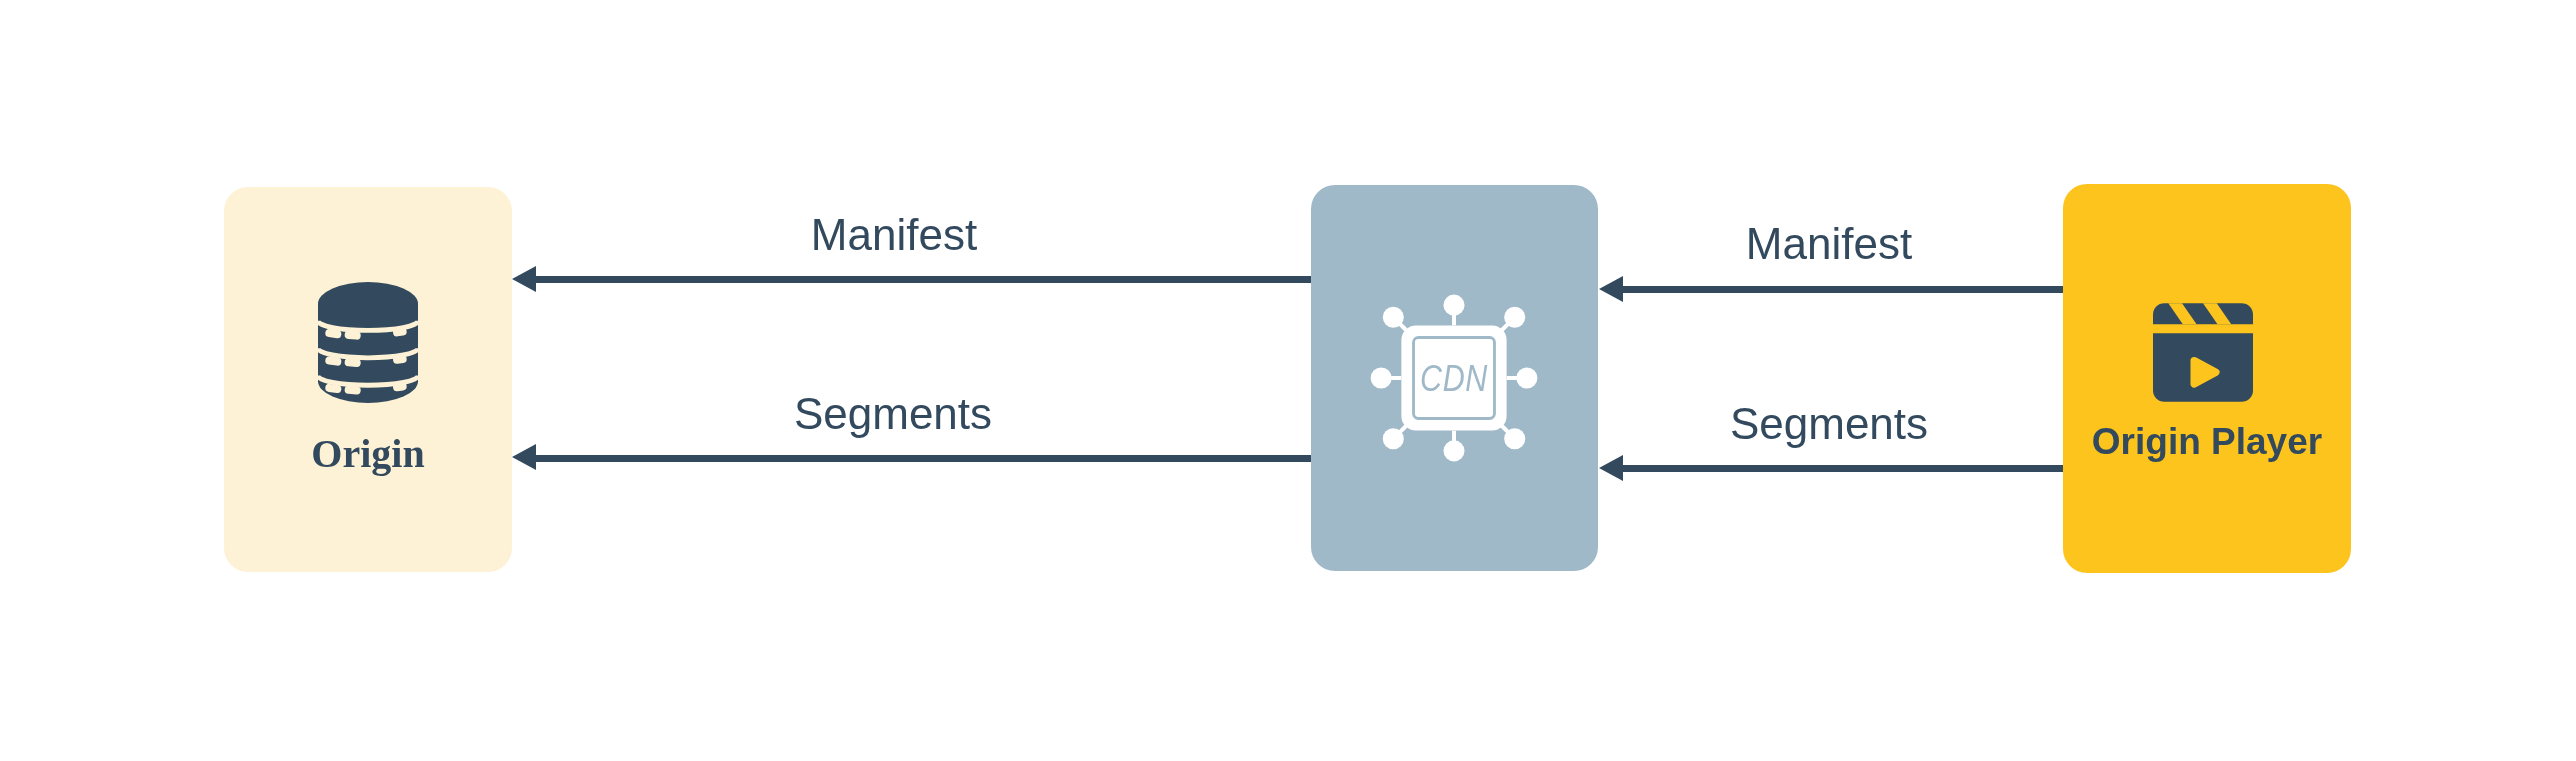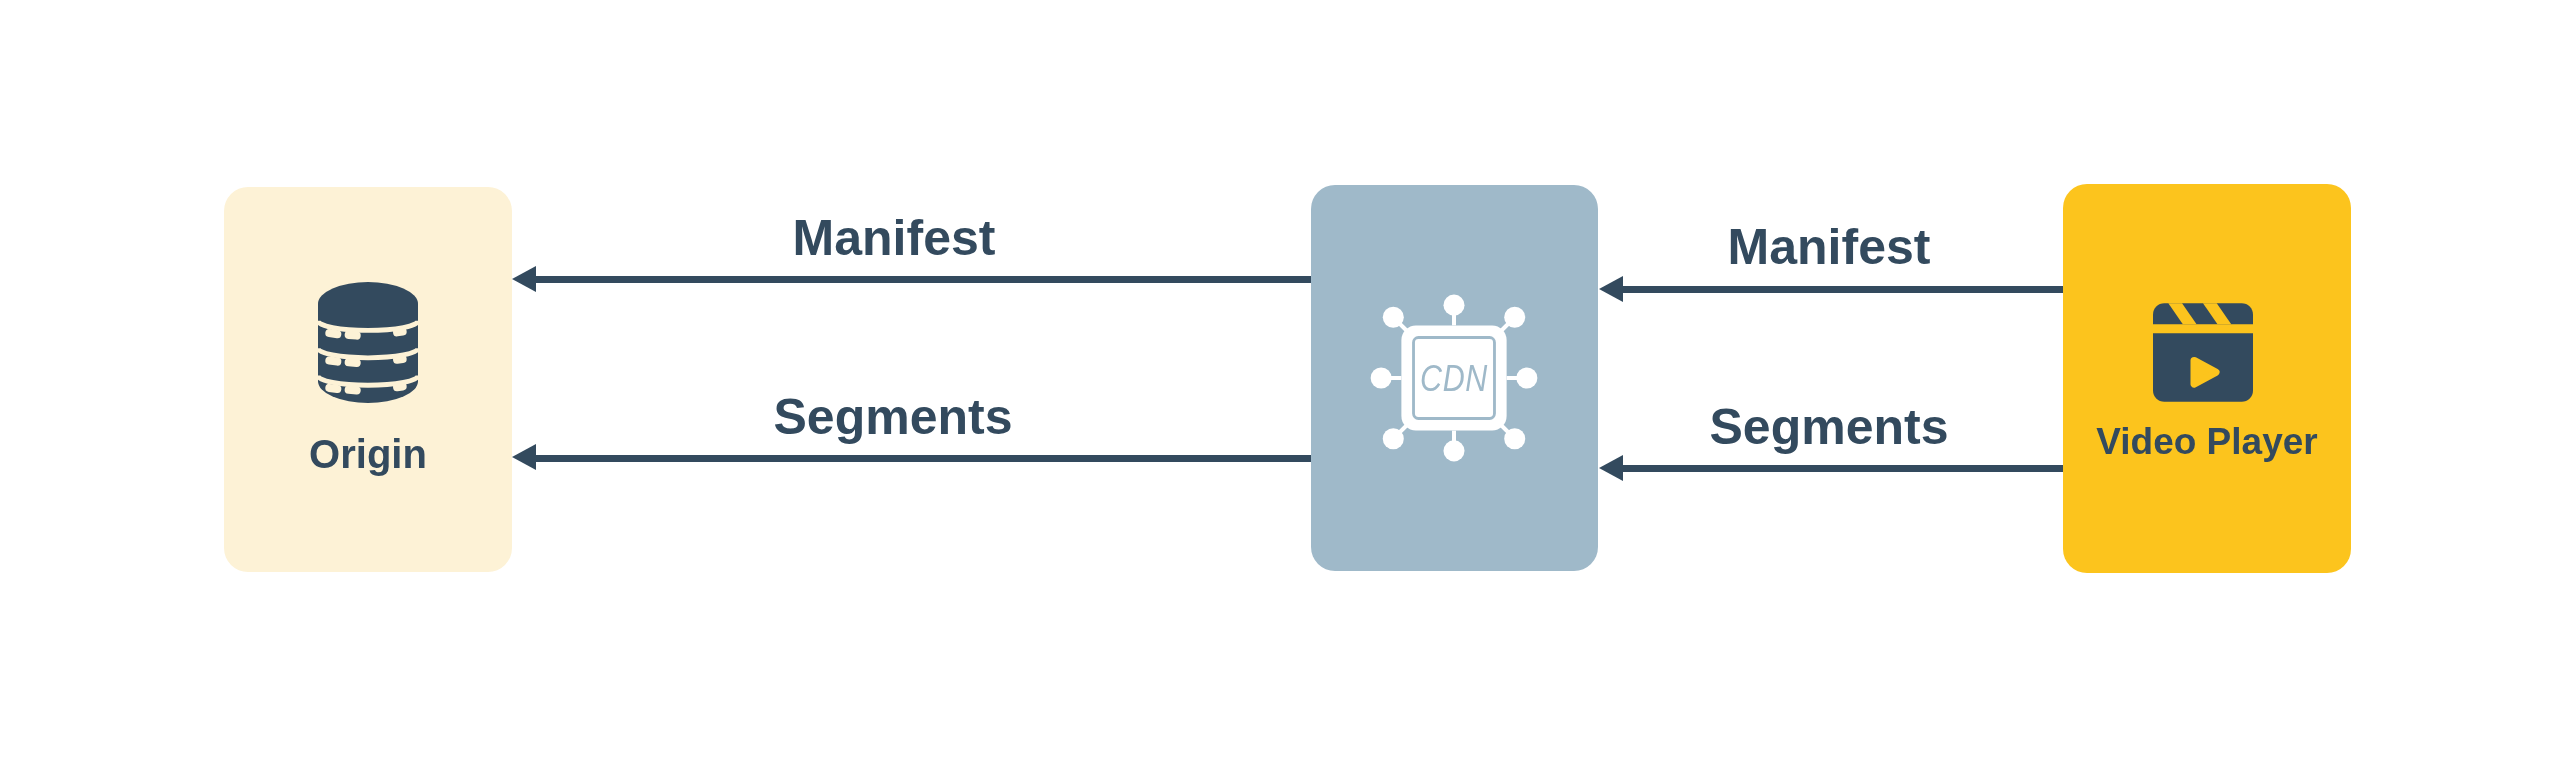--- a/index.html
+++ b/index.html
@@ -15,21 +15,21 @@
   body{
     background:var(--background);
     font-family:"Liberation Sans", sans-serif;
     position:relative;
     overflow:hidden;
   }
   .canvas{position:absolute;inset:0;}
 
   
   .node{position:absolute;border-radius:24px;}
-  .node-origin{left:224px;top:187px;width:288px;height:385px;background:var(--origin-fill);}
+  .node-origin{left:224px;top:187px;width:288px;height:385px;background:var(--origin-fill);font-family:Liberation Serif, serif;}
   .node-cdn{left:1311px;top:185px;width:287px;height:386px;background:var(--cdn-fill);font-style:italic;}
   .node-player{left:2063px;top:184px;width:288px;height:389px;background:var(--player-fill);}
 
   .node-label{
     position:absolute;left:50%;transform:translateX(-50%);
     color:var(--navy);font-weight:700;line-height:1;white-space:nowrap;
   }
   .node-origin .node-label{top:247px;font-size:40px;}
   .node-player .node-label{top:239px;font-size:37px;}
 
@@ -41,21 +41,21 @@
   
   .arrow-line{position:absolute;height:6.5px;background:var(--navy);}
   .arrow-head{
     position:absolute;width:0;height:0;
     border-top:13.7px solid transparent;
     border-bottom:13.7px solid transparent;
     border-right:24px solid var(--navy);
   }
   .arrow-label{
     position:absolute;transform:translateX(-50%);
-    font-size:50px;font-weight:700;line-height:1;
+    font-size:44px;font-weight:400;line-height:1;
     color:var(--navy);white-space:nowrap;
   }
   
   .a1 .arrow-line{left:533px;top:276px;width:778px;}
   .a1 .arrow-head{left:512px;top:266px;}
   .a1 .arrow-label{left:894px;top:213px;}
   .a2 .arrow-line{left:533px;top:455px;width:778px;}
   .a2 .arrow-head{left:512px;top:444px;}
   .a2 .arrow-label{left:893px;top:392px;}
   
@@ -127,21 +127,21 @@
   </div>
 
   <div class="node node-player">
     <svg class="node-icon icon-clapper" width="100" height="99" viewBox="0 0 124 122" xmlns="http://www.w3.org/2000/svg">
       <path fill="var(--navy)" d="M14,0 H110 A14,14 0 0 1 124,14 V26 H0 V14 A14,14 0 0 1 14,0 Z"></path>
       <polygon points="19,0 36,0 54,26 37,26" fill="var(--player-fill)"></polygon>
       <polygon points="62,0 79,0 97,26 80,26" fill="var(--player-fill)"></polygon>
       <path fill="var(--navy)" d="M0,37 H124 V108 A14,14 0 0 1 110,122 H14 A14,14 0 0 1 0,108 Z"></path>
       <path d="M51,71 L78,85.5 L51,100 Z" fill="var(--player-fill)" stroke="var(--player-fill)" stroke-width="9" stroke-linejoin="round"></path>
     </svg>
-    <div class="node-label">Video Player</div>
+    <div class="node-label">Origin Player</div>
   </div>
 
   <div class="arrow a1">
     <div class="arrow-label">Manifest</div>
     <div class="arrow-line"></div>
     <div class="arrow-head"></div>
   </div>
 
   <div class="arrow a2">
     <div class="arrow-label">Segments</div>

